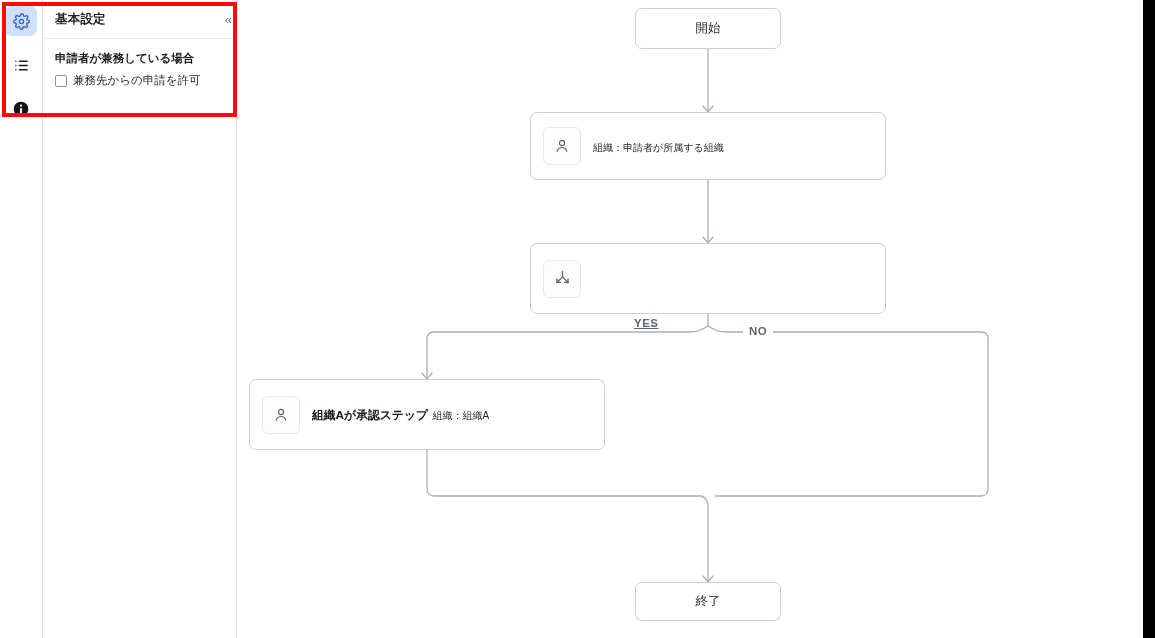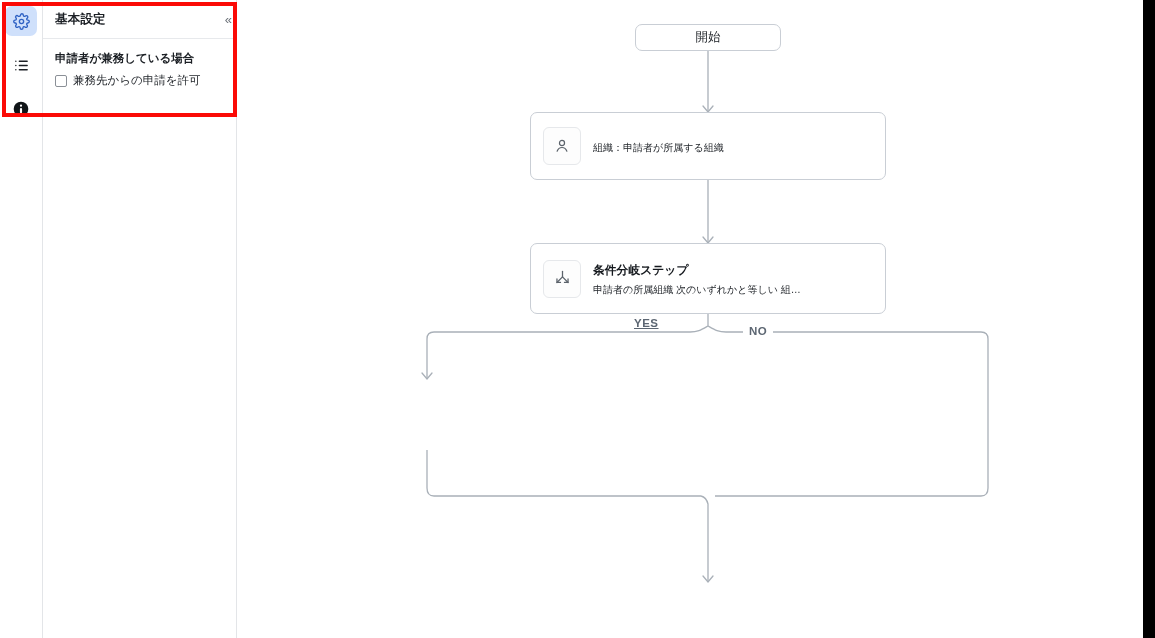--- a/index.html
+++ b/index.html
@@ -273,21 +273,21 @@
       </g>
 
       <g fill="none" stroke="#a9b0b8" stroke-width="1.3" stroke-linecap="round">
         <polyline points="465,106 470,112 475,106"></polyline>
         <polyline points="465,237 470,243 475,237"></polyline>
         <polyline points="184,373 189,379 194,373"></polyline>
         <polyline points="465,576 470,582 475,576"></polyline>
       </g>
     </svg>
 
-    <div class="node terminal" style="left:397px; top:24px; width:146px; height:27px;justify-content:center;">
+    <div class="node terminal" style="left:397px; top:8px; width:146px; height:41px;justify-content:center;">
       <span class="terminal-label">開始</span>
     </div>
 
     <div class="node step step-single" style="left:292px; top:112px; width:356px; height:68px;">
       <span class="step-icon">
         <svg width="18" height="18" viewBox="0 0 24 24" fill="none" stroke="#5c636b" stroke-width="1.6" stroke-linecap="round">
           <circle cx="12" cy="8" r="3.4"></circle>
           <path d="M5.5 19c1.3-3.4 4-5 6.5-5s5.2 1.6 6.5 5"></path>
         </svg>
       </span>
@@ -300,28 +300,39 @@
     <div class="node step" style="left:292px; top:243px; width:356px; height:71px;">
       <span class="step-icon">
         <svg width="19" height="19" viewBox="0 0 24 24" fill="none" stroke="#5c636b" stroke-width="1.6" stroke-linecap="round" stroke-linejoin="round">
           <path d="M12 3 L12 10"></path>
           <path d="M12 10 L5 17"></path>
           <path d="M12 10 L19 17"></path>
           <polyline points="5,12.5 5,17 9.5,17"></polyline>
           <polyline points="19,12.5 19,17 14.5,17"></polyline>
         </svg>
       </span>
-      <span class="step-text">
-        <span class="step-title">条件分岐ステップ</span>
-        <span class="step-sub">申請者の所属組織 次のいずれかと等しい 組…</span>
-      </span>
     </div>
 
     <span class="branch-label" style="left:390px; top:317px;text-decoration:underline;">YES</span>
     <span class="branch-label" style="left:505px; top:325px;">NO</span>
 
-
+    <div class="node step" style="left:11px; top:379px; width:356px; height:71px;">
+      <span class="step-icon">
+        <svg width="18" height="18" viewBox="0 0 24 24" fill="none" stroke="#5c636b" stroke-width="1.6" stroke-linecap="round">
+          <circle cx="12" cy="8" r="3.4"></circle>
+          <path d="M5.5 19c1.3-3.4 4-5 6.5-5s5.2 1.6 6.5 5"></path>
+        </svg>
+      </span>
+      <span class="step-text">
+        <span class="step-title">組織Aが承認ステップ</span>
+        <span class="step-sub">組織：組織A</span>
+      </span>
+    </div>
+
+    <div class="node terminal" style="left:397px; top:582px; width:146px; height:39px;">
+      <span class="terminal-label">終了</span>
+    </div>
 
   </div>
 
   <div class="right-gutter"></div>
 
 </div>
 
 </body></html>

